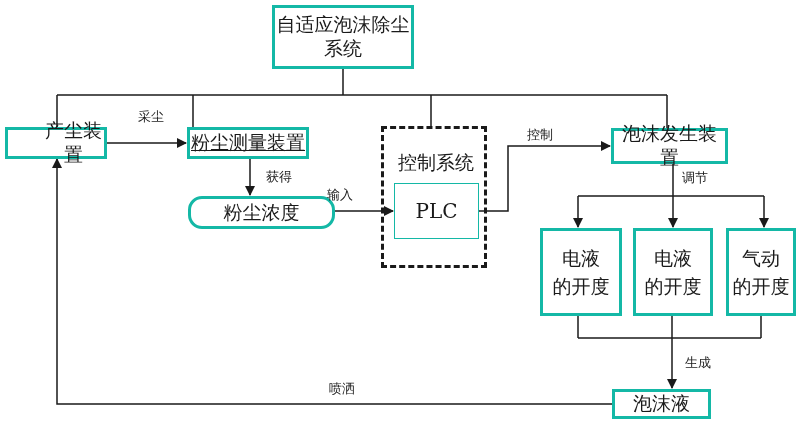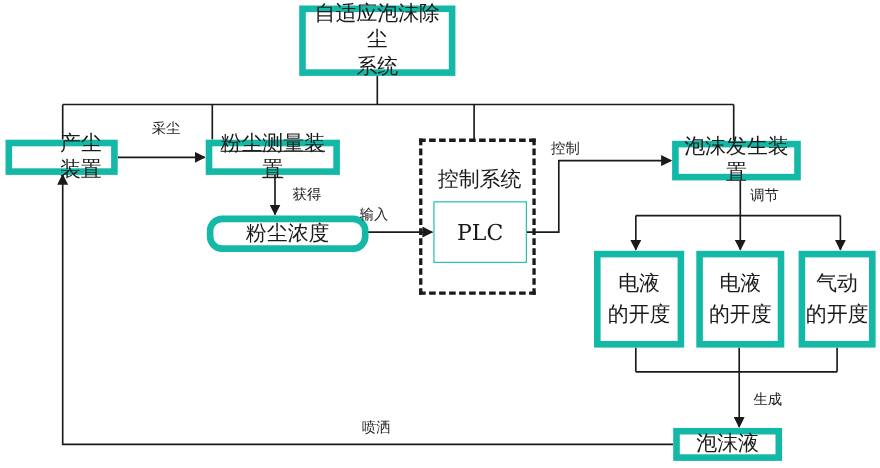--- a/index.html
+++ b/index.html
@@ -1,18 +1,18 @@
 <!DOCTYPE html>
 <html><head>
 <meta charset="utf-8">
 <style>
   html, body { margin: 0; padding: 0; background: #ffffff; }
   body { width: 800px; height: 425px; position: relative; overflow: hidden;
          font-family: "DejaVu Serif", "Liberation Serif", serif; color: #1a1a1a; }
-  .box { position: absolute; border: 6px solid #14b8a6; background: #fff; box-sizing: border-box;
+  .box { position: absolute; border: 3px solid #14b8a6; background: #fff; box-sizing: border-box;
          display: flex; align-items: center; justify-content: center; text-align: center;
          font-size: 19px; line-height: 1.25; }
   .box.thin { border-width: 1.5px; }
   .dashed { position: absolute; border: 3px dashed #1a1a1a; box-sizing: border-box; }
   .label { position: absolute; font-size: 13px; white-space: nowrap; }
   .ctl-title { position: absolute; font-size: 19px; white-space: nowrap; }
   svg.wires { position: absolute; left: 0; top: 0; }
   .valve { flex-direction: column; font-size: 19px; line-height: 28px; }
   .valve span { display: block; }
 </style>
@@ -100,16 +100,16 @@
   <span>的开度</span>
 </div>
 
 <div class="box" style="left:612px;top:389px;width:99px;height:30px;">
   <span>泡沫液</span>
 </div>
 
 <div class="label" style="left:138px;top:108px;text-align:right;">采尘</div>
 <div class="label" style="left:266px;top:168px;">获得</div>
 <div class="label" style="left:327px;top:186px;">输入</div>
-<div class="label" style="left:501px;top:126px;">控制</div>
+<div class="label" style="left:527px;top:126px;">控制</div>
 <div class="label" style="left:682px;top:169px;">调节</div>
 <div class="label" style="left:685px;top:354px;">生成</div>
 <div class="label" style="left:329px;top:380px;">喷洒</div>
 
 </body></html>

